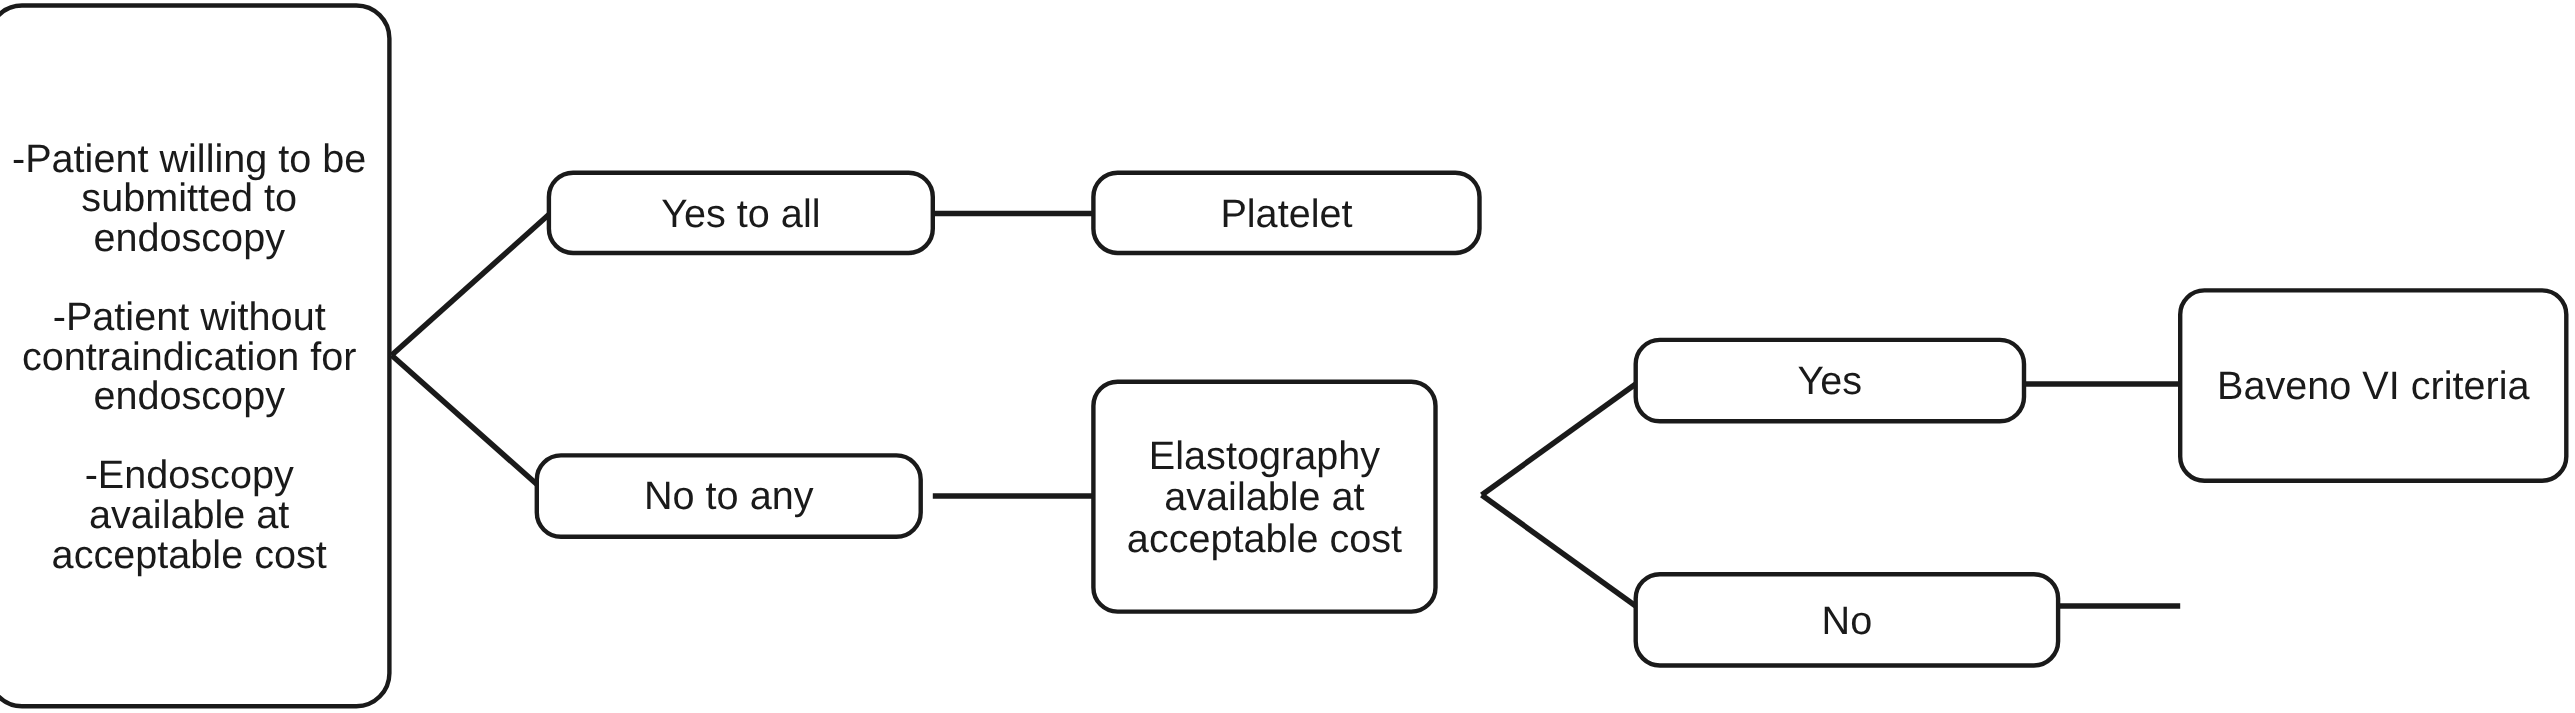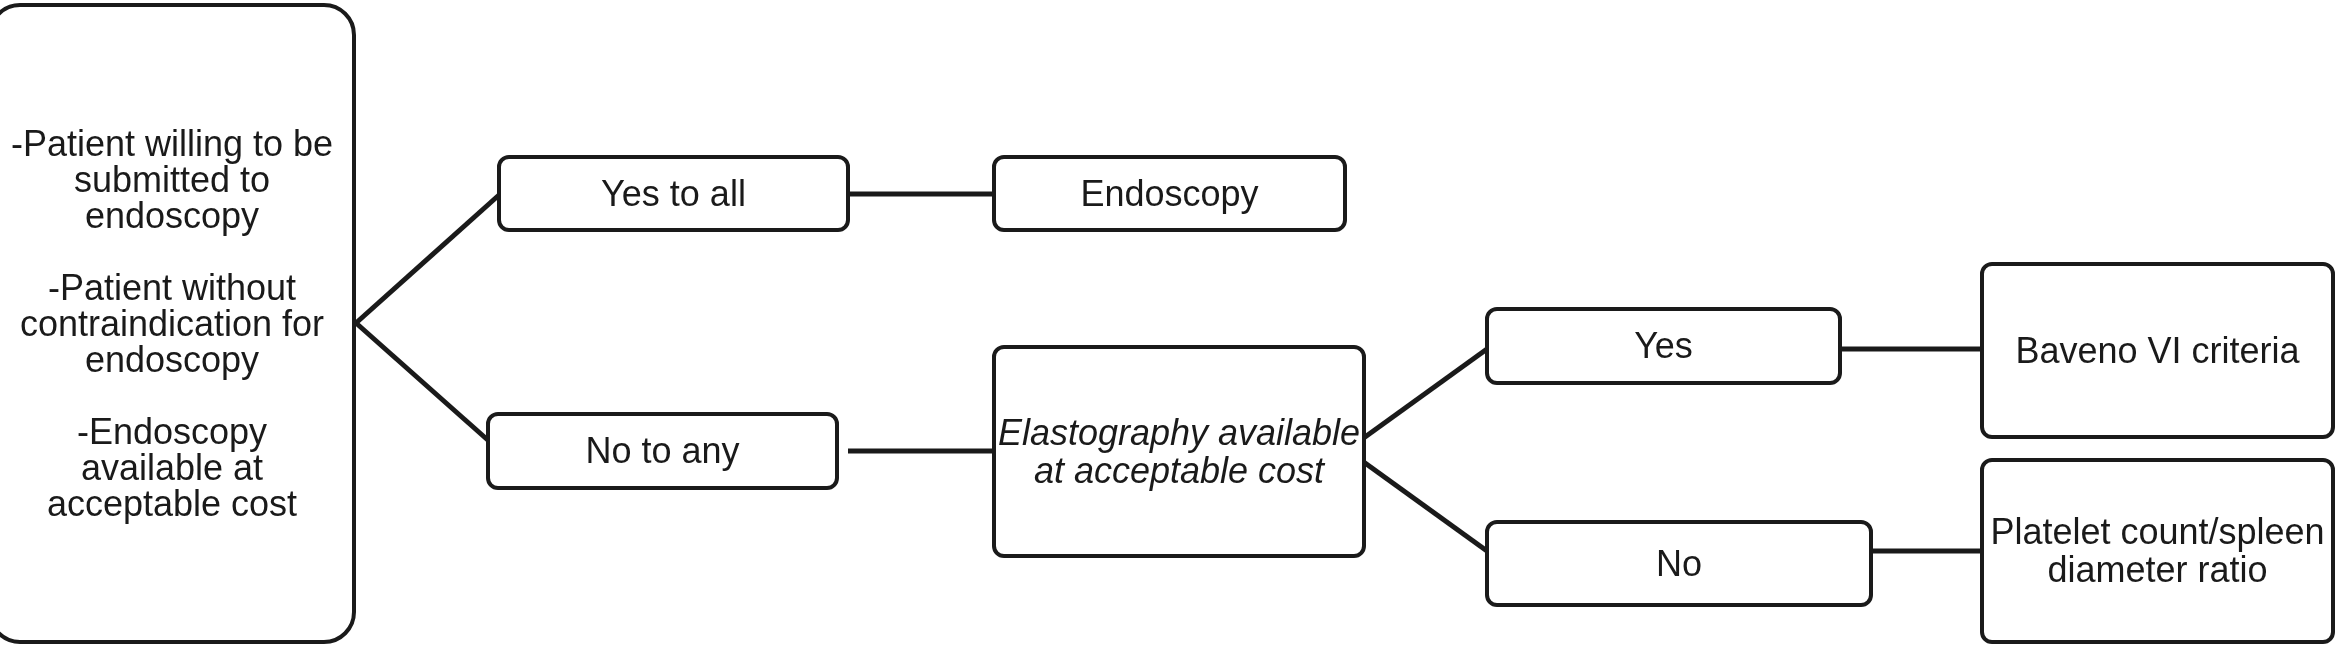--- a/index.html
+++ b/index.html
@@ -38,32 +38,32 @@
     line-height: 38px;
     letter-spacing: 0px;
     z-index: 2;
   }
   .node .label {
     display: block;
     width: 100%;
     white-space: pre-line;
   }
   .node.rounded-lg { border-radius: 32px; }
-  .node.rounded-sm { border-radius: 12px; }
+  .node.rounded-sm { border-radius: 24px; }
 
   
   #n-criteria {
     left: -12px;  top: 3px;  width: 368px;  height: 641px;
     padding: 0 10px;
   }
   #n-criteria .label { line-height: 36px; }
   #n-yes-to-all { left: 497px; top: 155px; width: 353px; height: 77px; }
   #n-endoscopy  { left: 992px; top: 155px; width: 355px; height: 77px; }
   #n-no-to-any  { left: 486px; top: 412px; width: 353px; height: 78px; }
-  #n-elasto     { left: 992px; top: 345px; width: 374px; height: 213px; font-style: italic; }
+  #n-elasto     { left: 992px; top: 345px; width: 315px; height: 213px; }
   #n-yes        { left: 1485px; top: 307px; width: 357px; height: 78px; }
   #n-no         { left: 1485px; top: 520px; width: 388px; height: 87px; }
   #n-baveno     { left: 1980px; top: 262px; width: 355px; height: 177px; }
   #n-platelet   { left: 1980px; top: 458px; width: 355px; height: 186px; }
 </style>
 </head>
 <body>
 
 <div id="canvas">
 
@@ -92,21 +92,21 @@
 -Patient without contraindication for endoscopy
 
 -Endoscopy available at acceptable cost</span>
   </div>
 
   <div class="node rounded-sm" id="n-yes-to-all">
     <span class="label">Yes to all</span>
   </div>
 
   <div class="node rounded-sm" id="n-endoscopy">
-    <span class="label">Endoscopy</span>
+    <span class="label">Platelet</span>
   </div>
 
   <div class="node rounded-sm" id="n-no-to-any">
     <span class="label">No to any</span>
   </div>
 
   <div class="node rounded-sm" id="n-elasto">
     <span class="label">Elastography available at acceptable cost</span>
   </div>
 
@@ -115,17 +115,14 @@
   </div>
 
   <div class="node rounded-sm" id="n-no">
     <span class="label">No</span>
   </div>
 
   <div class="node rounded-sm" id="n-baveno">
     <span class="label">Baveno VI criteria</span>
   </div>
 
-  <div class="node rounded-sm" id="n-platelet">
-    <span class="label">Platelet count/spleen diameter ratio</span>
-  </div>
 
 </div>
 
 </body></html>

